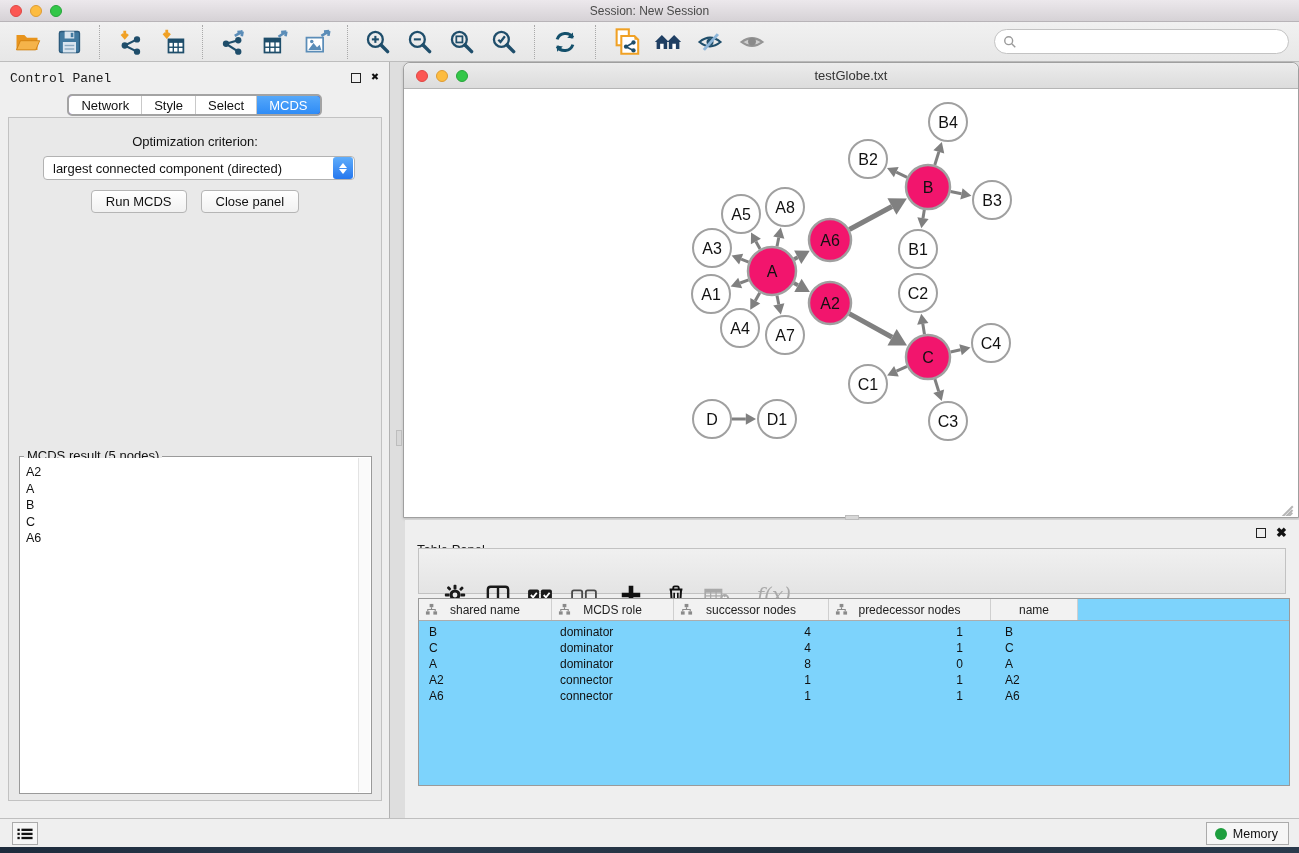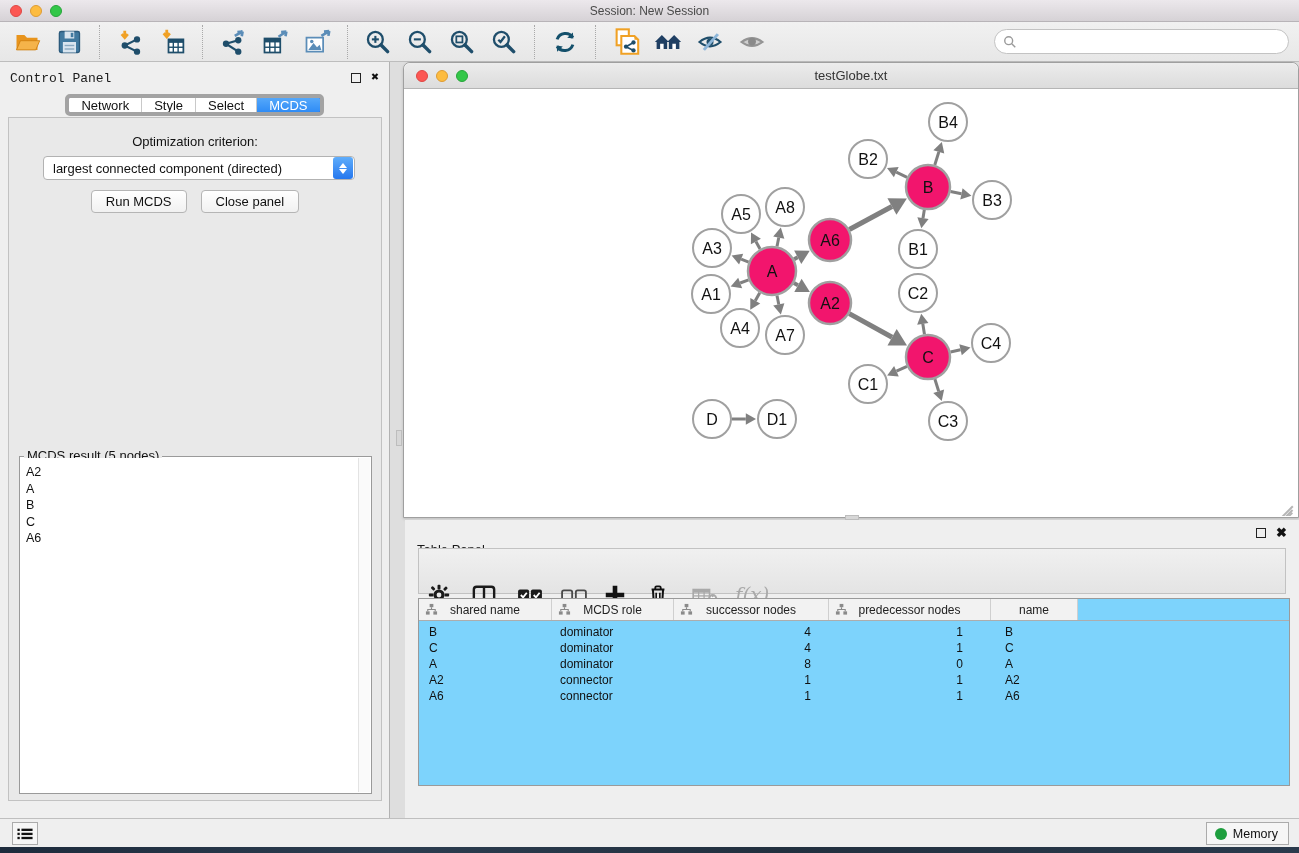--- a/index.html
+++ b/index.html
@@ -32,21 +32,21 @@
 
   
   .control-panel { position:absolute; left:0; top:62px; width:390px; height:756px;
     background:#efefef; border-right:1px solid #b2b2b2; }
   .panel-head { height:32px; display:flex; align-items:center; padding:0 10px;font-family:Liberation Mono, monospace; }
   .panel-head .ptitle { font-size:13px; color:#1a1a1a; flex:1; }
   .winbtns { display:flex; align-items:center; gap:10px; }
   .float-btn { width:10px; height:10px; border:1.6px solid #222; background:transparent; }
   .close-x { font-size:13px; font-weight:bold; color:#111; line-height:10px; }
 
-  .seg { display:flex; background:#4c1d95; border:4px solid #a3a3a3; border-radius:5px; overflow:hidden; height:22px; }
+  .seg { display:flex; background:#4c1d95; border:2px solid #a3a3a3; border-radius:5px; overflow:hidden; height:22px; }
   .seg .seg-item { padding:2px 12px; font-size:13px; color:#111; border-right:1px solid #c9c9c9;
     display:flex; align-items:center; background:#fff; }
   .seg .seg-item:last-child { border-right:none; }
   .seg .seg-item.sel { background:linear-gradient(#55a8fa,#2f8cf6); color:#fff; }
   .cp-tabs { position:absolute; left:0; top:32px; width:100%; display:flex; justify-content:center; z-index:3; }
 
   .cp-box { position:absolute; left:8px; top:55px; width:374px; height:684px;
     background:#e9e9e9; border:1px solid #c2c2c2; }
   .opt-label { position:absolute; left:0; top:16px; width:100%; text-align:center; font-size:13px; color:#111; }
   .dropdown { position:absolute; left:34px; top:38px; width:312px; height:24px; background:#fff;
@@ -79,21 +79,21 @@
 
   .divider-h-handle { position:absolute; left:845px; top:515px; width:14px; height:5px; background:#d7d7d7; border:1px solid #bdbdbd; }
   .divider-v-handle { position:absolute; left:396px; top:430px; width:6px; height:16px; background:#d7d7d7; border:1px solid #bdbdbd; }
 
   
   .table-panel { position:absolute; left:405px; top:520px; width:894px; height:298px; background:#efefef; }
   .tp-head { height:26px; display:flex; align-items:center; padding:0 12px; }
   .tp-head .ptitle { font-size:13px; color:#1a1a1a; flex:1;margin-top:32px; }
   .tp-toolbar { position:absolute; left:13px; top:28px; width:868px; height:46px;
     background:linear-gradient(#f0f0f0,#e4e4e4); border:1px solid #c2c2c2; display:flex; align-items:center; padding-left:8px; gap:4px; }
-  .tpi { width:40px; height:38px; display:flex; align-items:center; justify-content:flex-start;margin-top:48px; }
+  .tpi { width:40px; height:38px; display:flex; align-items:center; justify-content:flex-end;margin-top:48px; }
   .fx-label { font-family:"DejaVu Serif", serif; font-style:italic; font-size:20px; color:#a9a9a9; }
 
   .tbl { position:absolute; left:13px; top:78px; width:872px; height:188px; background:#7dd3fc; border:1px solid #9a9a9a; overflow:hidden; }
   .tbl-header { display:grid; grid-template-columns:133px 122px 155px 162px 87px 1fr; height:22px; border-bottom:1px solid #adadad; }
   .th { background:#f2f2f2; border-right:1px solid #cfcfcf; position:relative; display:flex; align-items:center; justify-content:center; font-size:12px; color:#222; }
   .th .tree-ico { position:absolute; left:6px; top:4px; }
   .th:nth-child(6) { background:transparent; border-right:none; }
   .tbl-row { display:grid; grid-template-columns:133px 122px 155px 162px 87px 1fr; height:16px; font-size:12px; color:#111; align-items:center; }
   .td { white-space:nowrap; overflow:hidden; }
   .td.name { padding-left:10px; } .td.role { padding-left:8px; }

